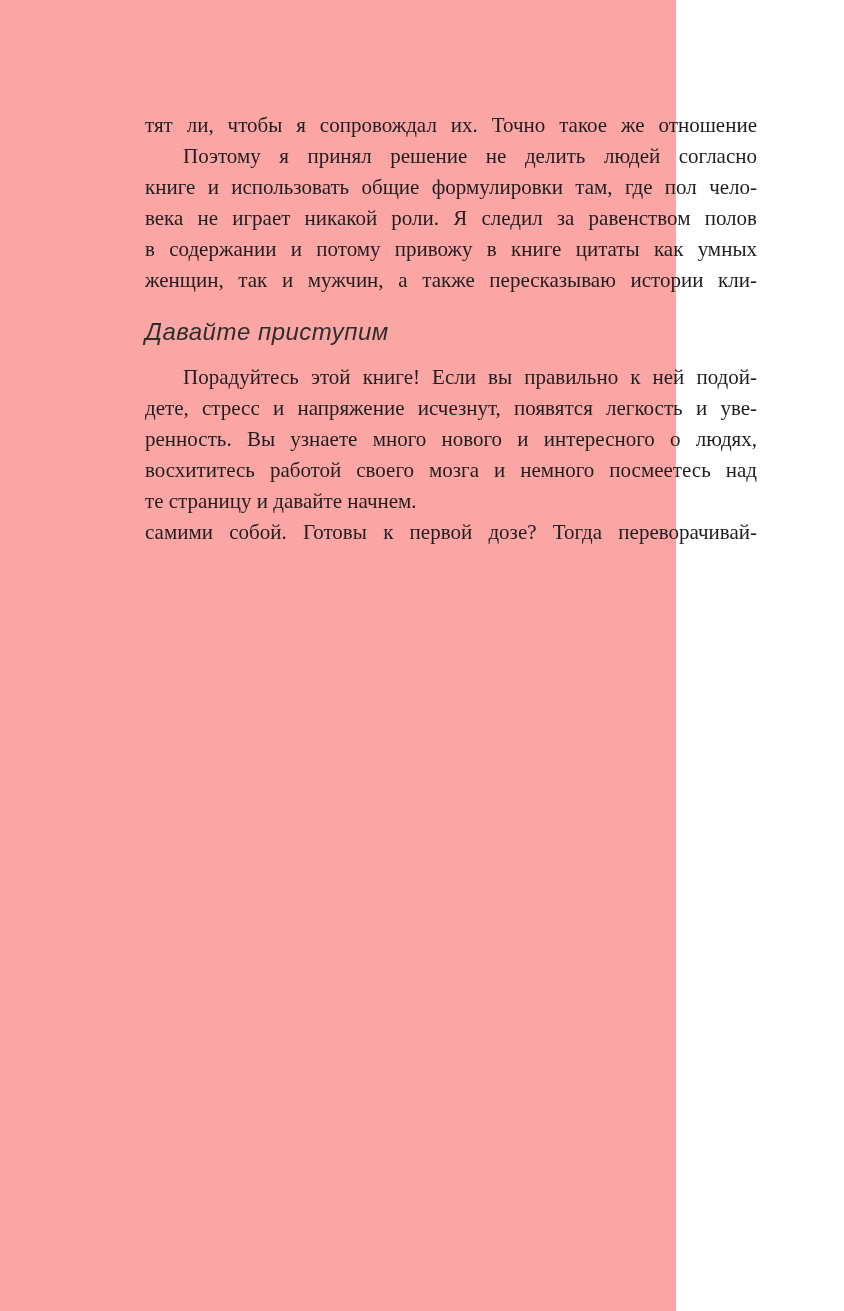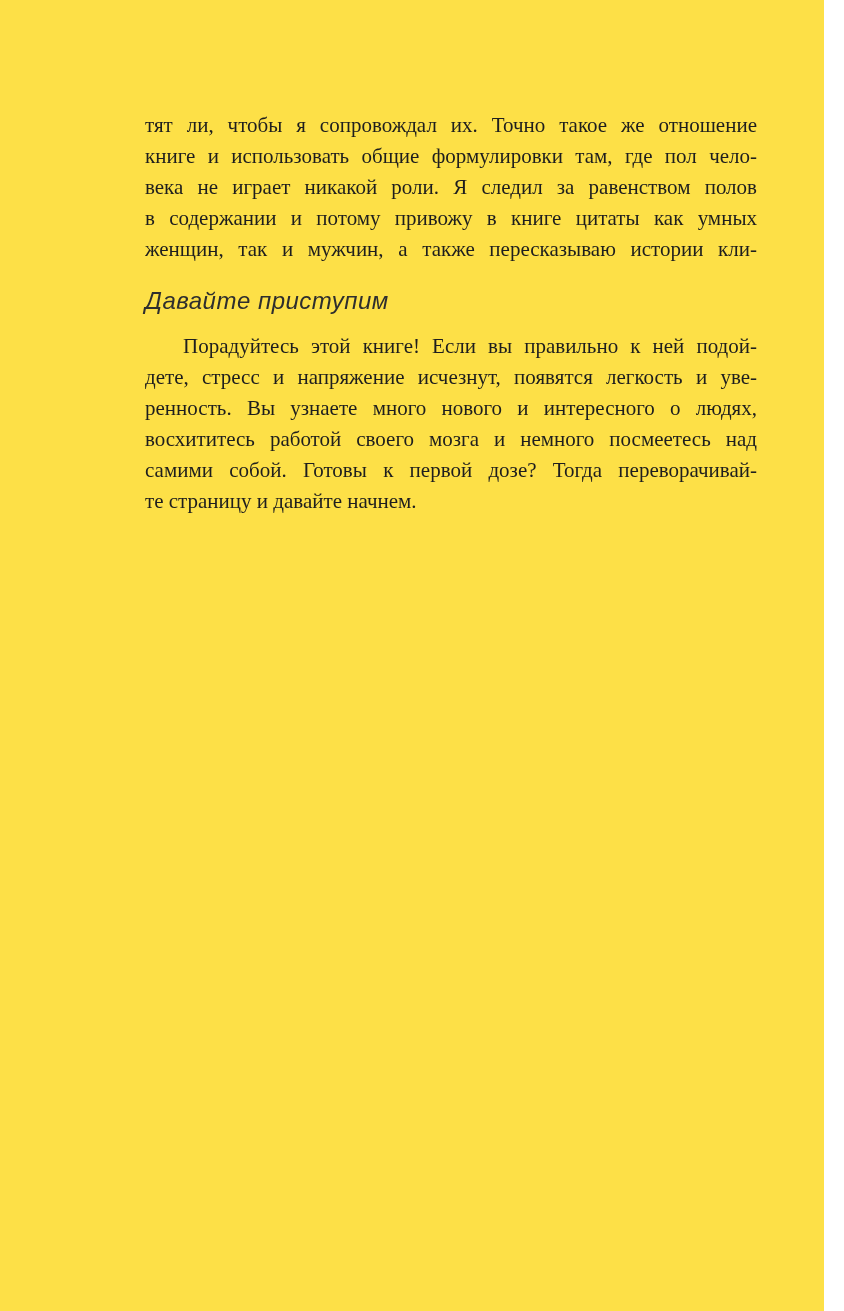--- a/index.html
+++ b/index.html
@@ -8,23 +8,23 @@
   }
   body {
     width: 844px;
     height: 1311px;
     background: #ffffff;
     font-family: "Liberation Serif", serif;
     overflow: hidden;
   }
   .page {
     position: relative;
-    width: 824px;
+    width: 676px;
     height: 1311px;
-    background: #fde047;
+    background: #fca5a5;
   }
   .text-block {
     position: absolute;
     left: 145px;
     top: 110px;
     width: 612px;
     color: #1e1e1e;
     font-size: 21px;
   }
   .paragraph {
@@ -60,28 +60,29 @@
 </style>
 </head>
 <body>
 
 <div class="page">
   <main class="text-block" id="text-block">
       <div class="paragraph">
         <div class="line">тят ли, чтобы я сопровождал их. Точно такое же отношение</div>
       </div>
       <div class="paragraph">
+        <div class="line line-indent">Поэтому я принял решение не делить людей согласно</div>
         <div class="line">книге и использовать общие формулировки там, где пол чело-</div>
         <div class="line">века не играет никакой роли. Я следил за равенством полов</div>
         <div class="line">в содержании и потому привожу в книге цитаты как умных</div>
         <div class="line">женщин, так и мужчин, а также пересказываю истории кли-</div>
       </div>
       <h2 class="section-heading">Давайте приступим</h2>
       <div class="paragraph">
         <div class="line line-indent">Порадуйтесь этой книге! Если вы правильно к ней подой-</div>
         <div class="line">дете, стресс и напряжение исчезнут, появятся легкость и уве-</div>
         <div class="line">ренность. Вы узнаете много нового и интересного о людях,</div>
         <div class="line">восхититесь работой своего мозга и немного посмеетесь над</div>
+        <div class="line line-last">те страницу и давайте начнем.</div>
         <div class="line">самими собой. Готовы к первой дозе? Тогда переворачивай-</div>
-        <div class="line line-last">те страницу и давайте начнем.</div>
       </div>
     </main>
 </div>
 
 </body></html>

